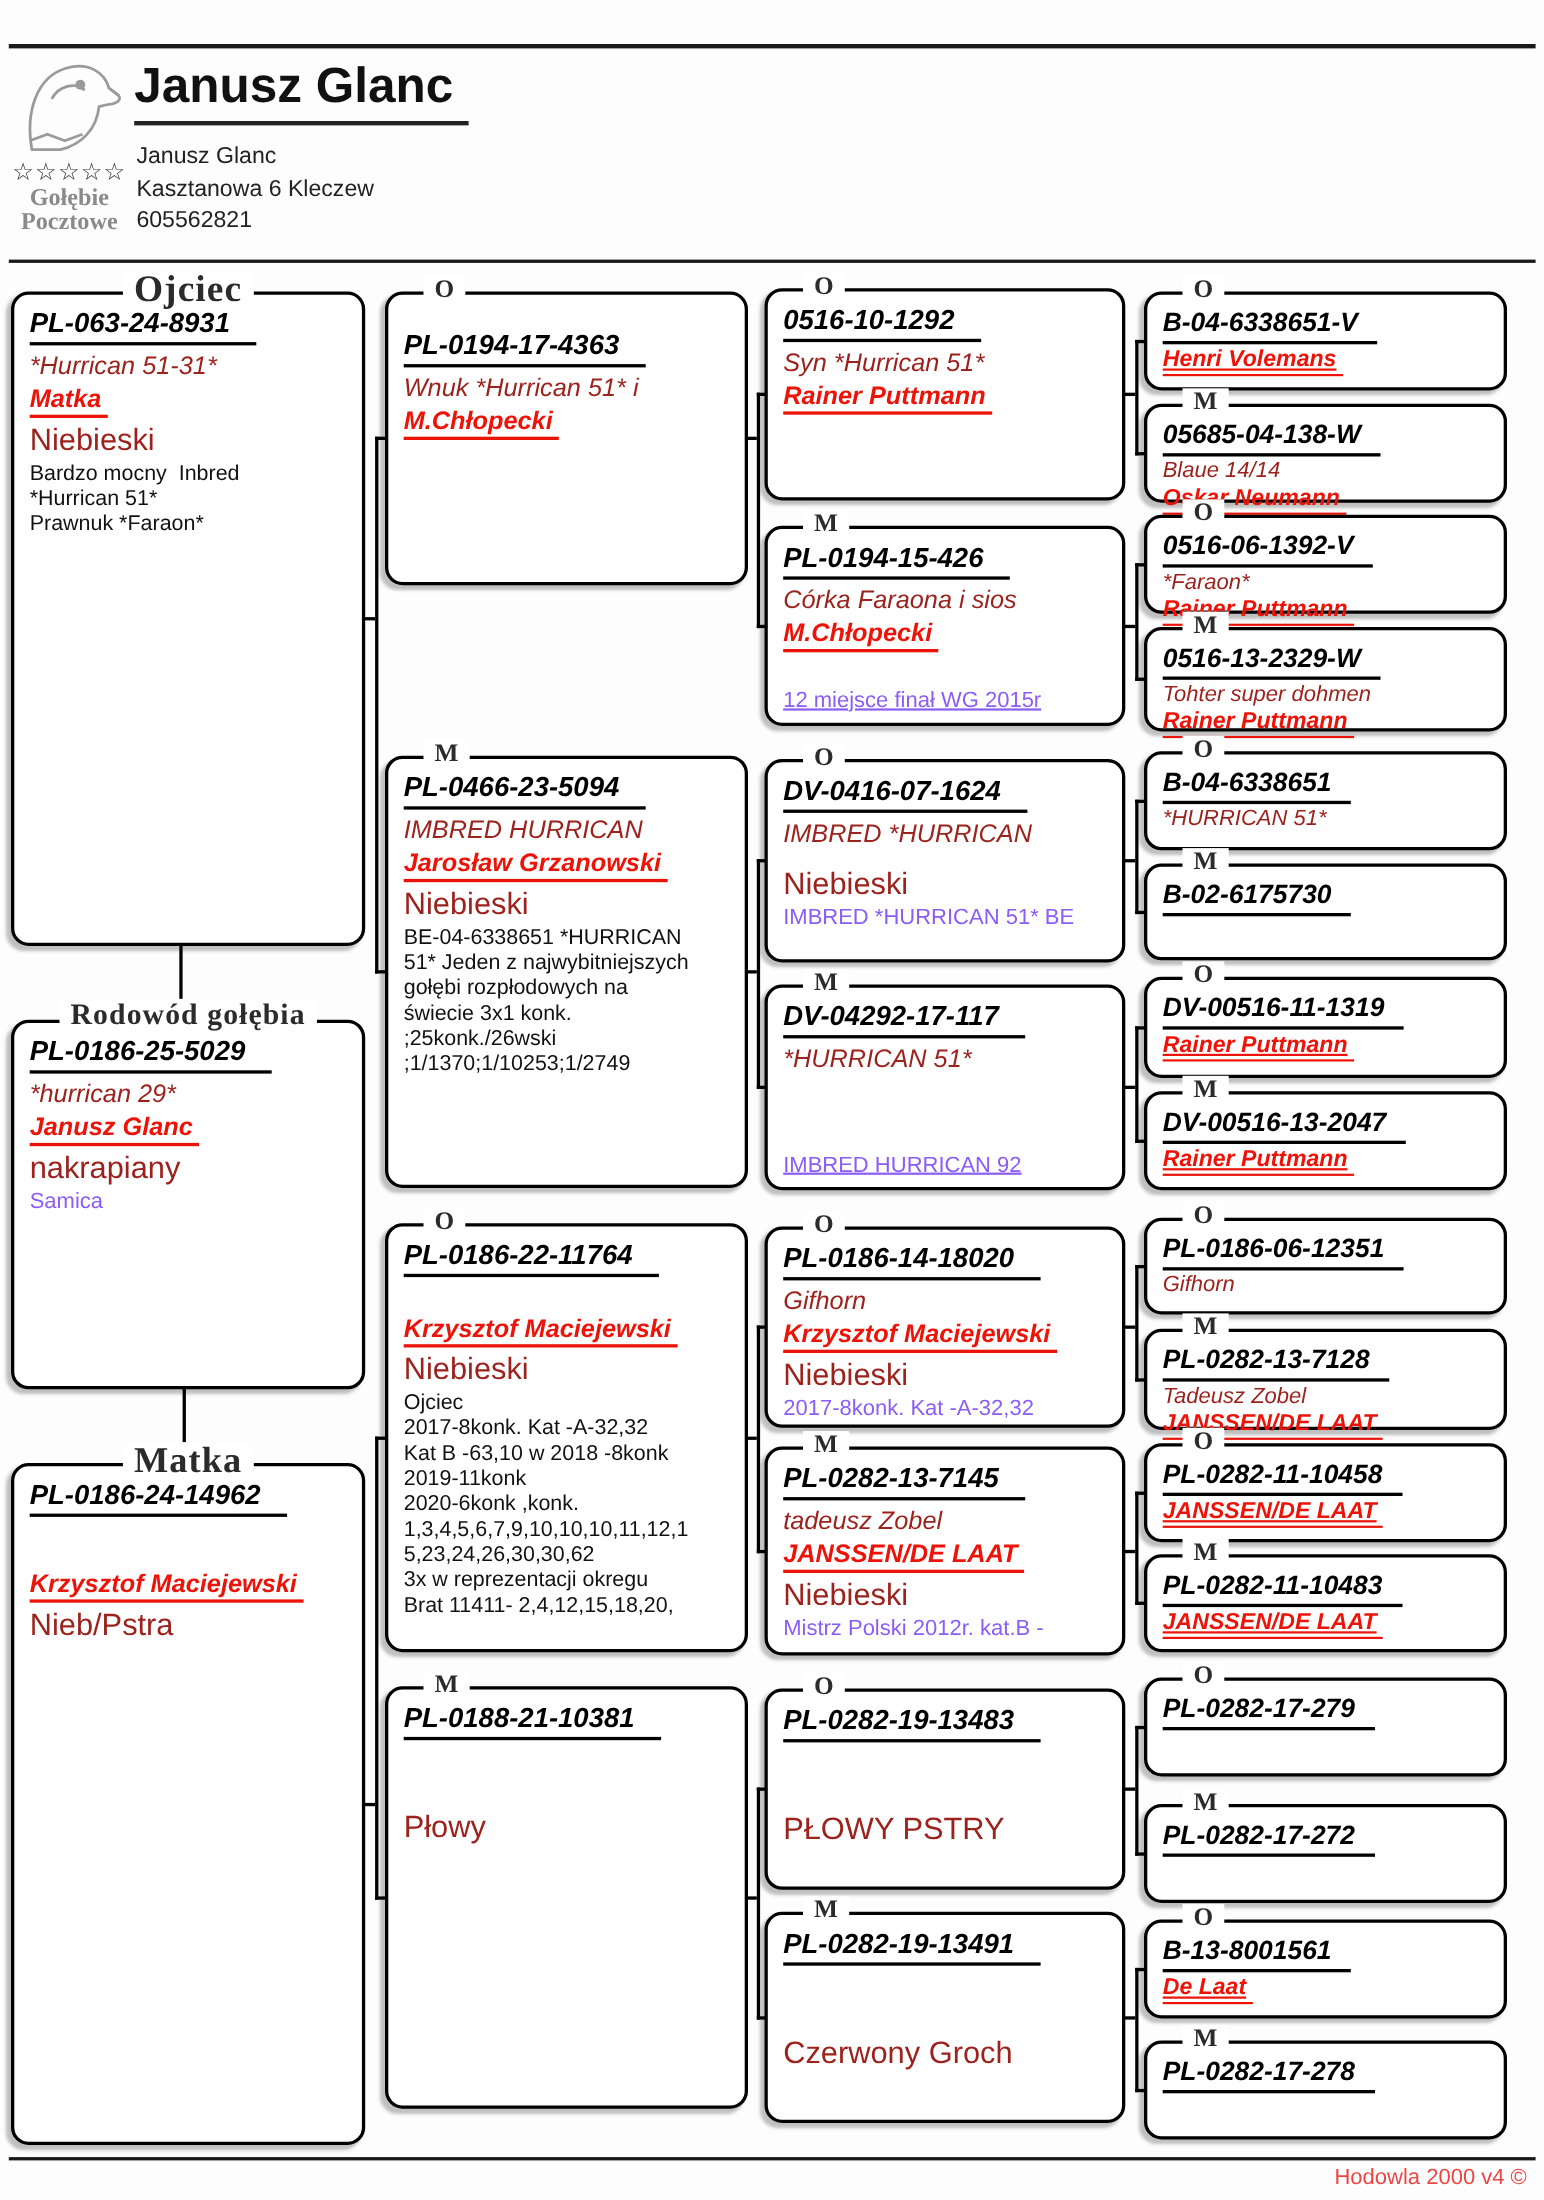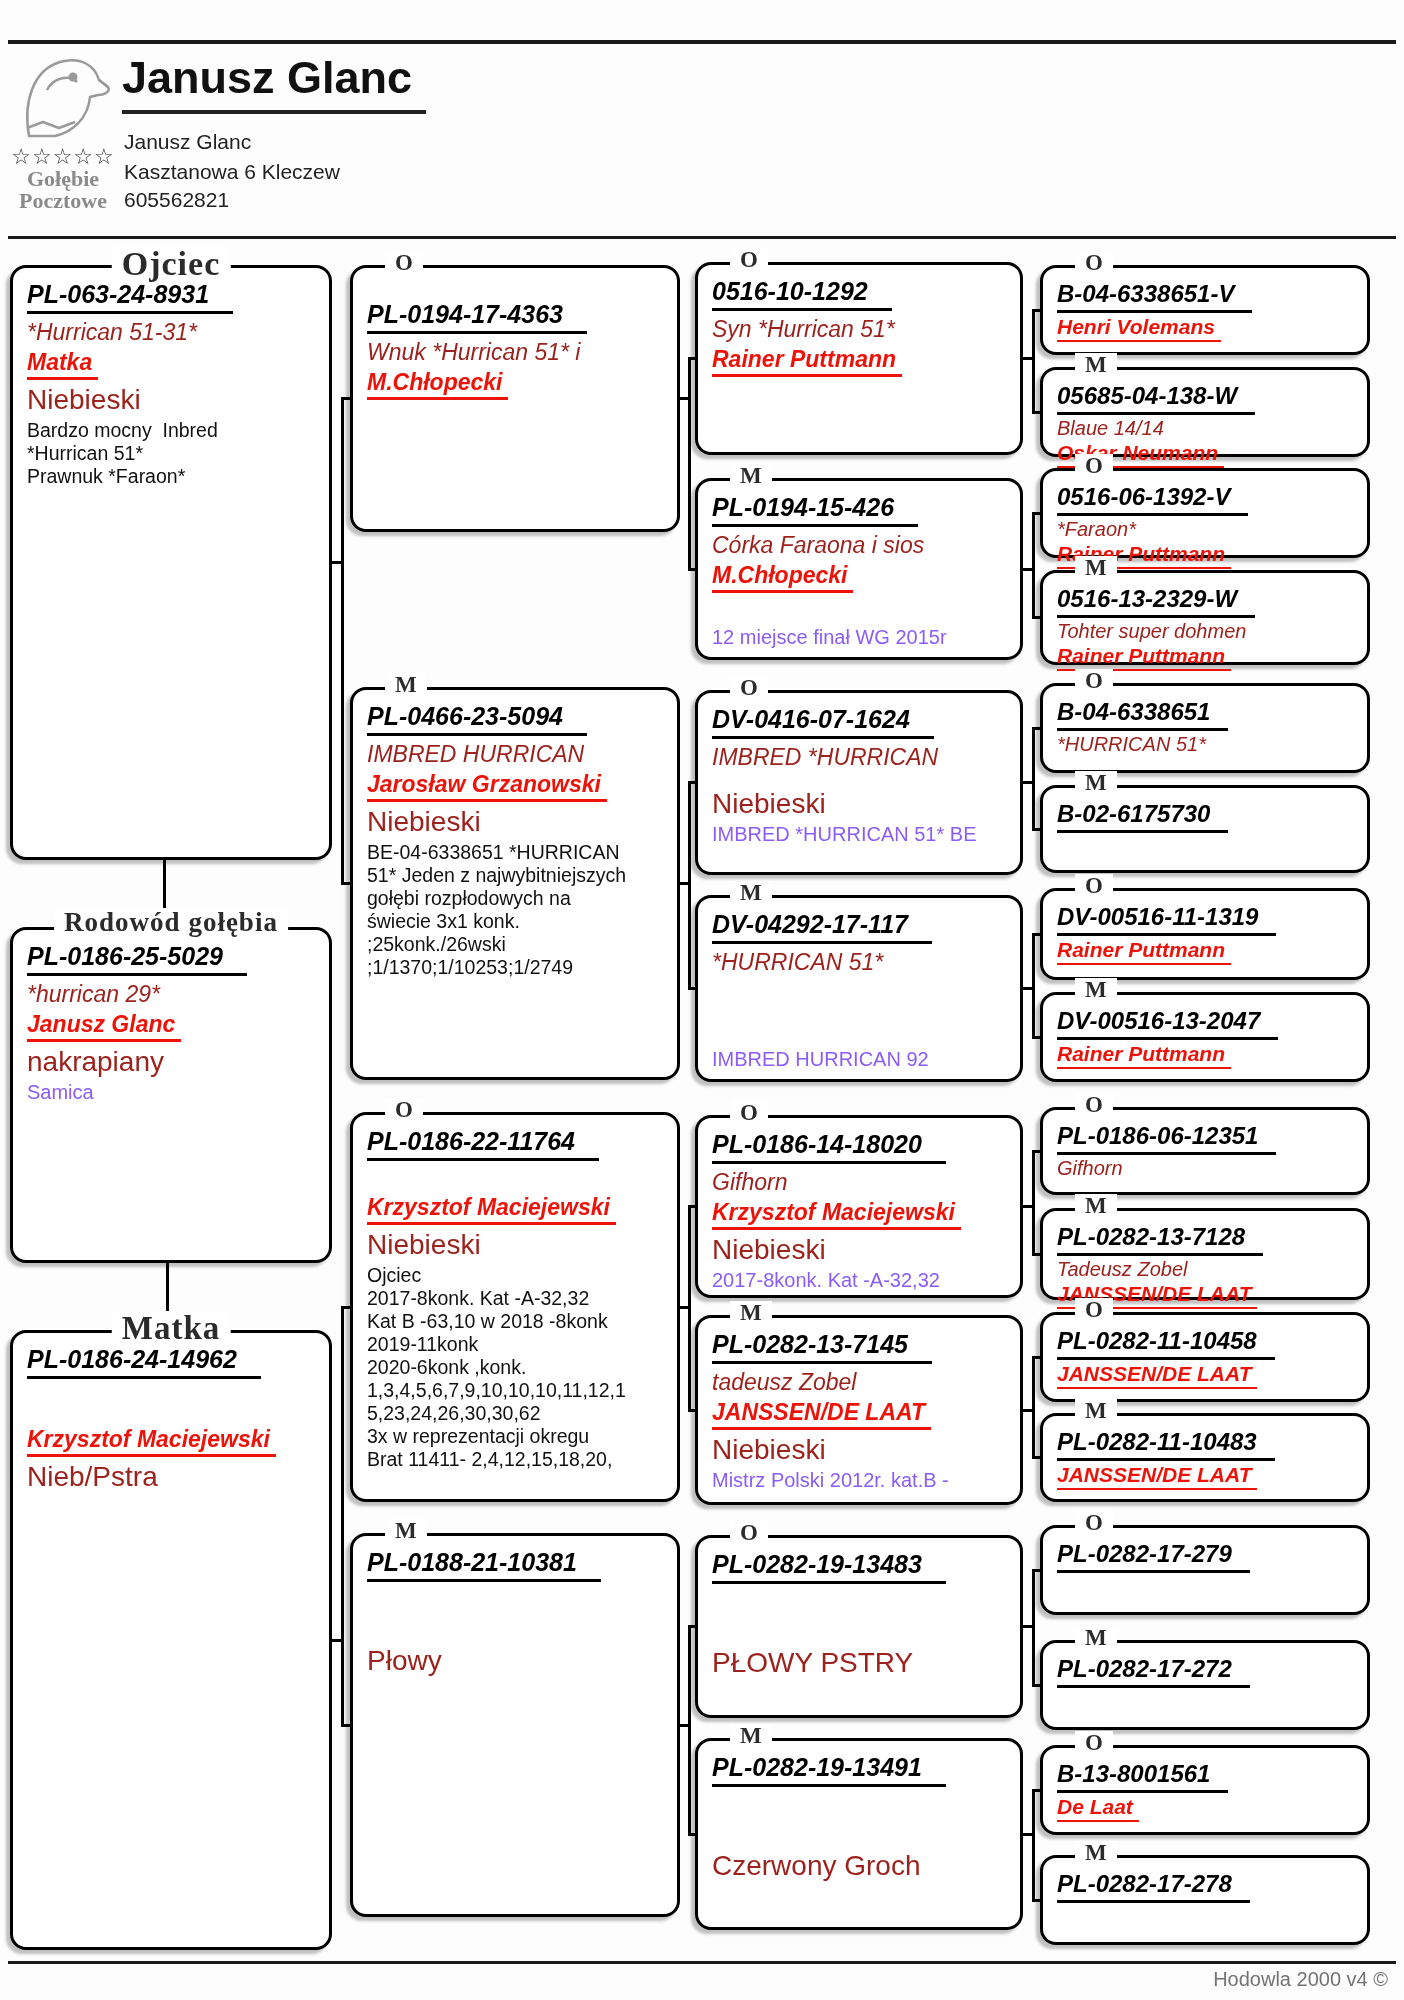--- a/index.html
+++ b/index.html
@@ -27,26 +27,26 @@
   .strain{font-style:italic;font-size:23px;color:var(--strain);margin-bottom:3px;white-space:nowrap;}
   .owner{align-self:flex-start;font-weight:bold;font-style:italic;font-size:23px;color:var(--owner);
          border-bottom:3px solid var(--owner);padding:0 6px 1px 0;margin-bottom:4px;white-space:nowrap;}
   .colorword{font-size:28px;color:var(--strain);margin-bottom:3px;}
   .plain{font-size:20px;color:#8b5cf6;}
   .note{font-size:19.5px;color:#111;line-height:1.18;white-space:pre-wrap;}
   .gap{height:28px;flex:none;}
   .gaps{height:14px;flex:none;}
   .gapl{height:42px;flex:none;}
   .mid{margin-top:58px;}
-  .bottom{margin-top:auto;}
+  .bottom{margin-top:auto;text-decoration:underline;}
   .sm .ring{font-size:24px;padding-right:18px;border-bottom-width:3px;margin-bottom:2px;}
   .sm .strain{font-size:20px;margin-bottom:1px;}
   .sm .owner{font-size:21px;border-bottom-width:2.5px;}
   .seg{position:absolute;background:#000;}
-  #footer-text{position:absolute;right:16px;top:1968px;font-size:20px;color:#737373;}
+  #footer-text{position:absolute;right:16px;top:1968px;font-size:20px;color:#ef4444;}
 </style>
 </head>
 <body>
 
 <div id="page">
   <div class="hr" style="left:8px;top:40px;width:1388px;height:4px;"></div>
 
   <div id="logo">
     <svg width="100" height="100" viewBox="0 0 100 100">
       <g fill="none" stroke="#9a9a9a" stroke-width="2.5" stroke-linejoin="round">

